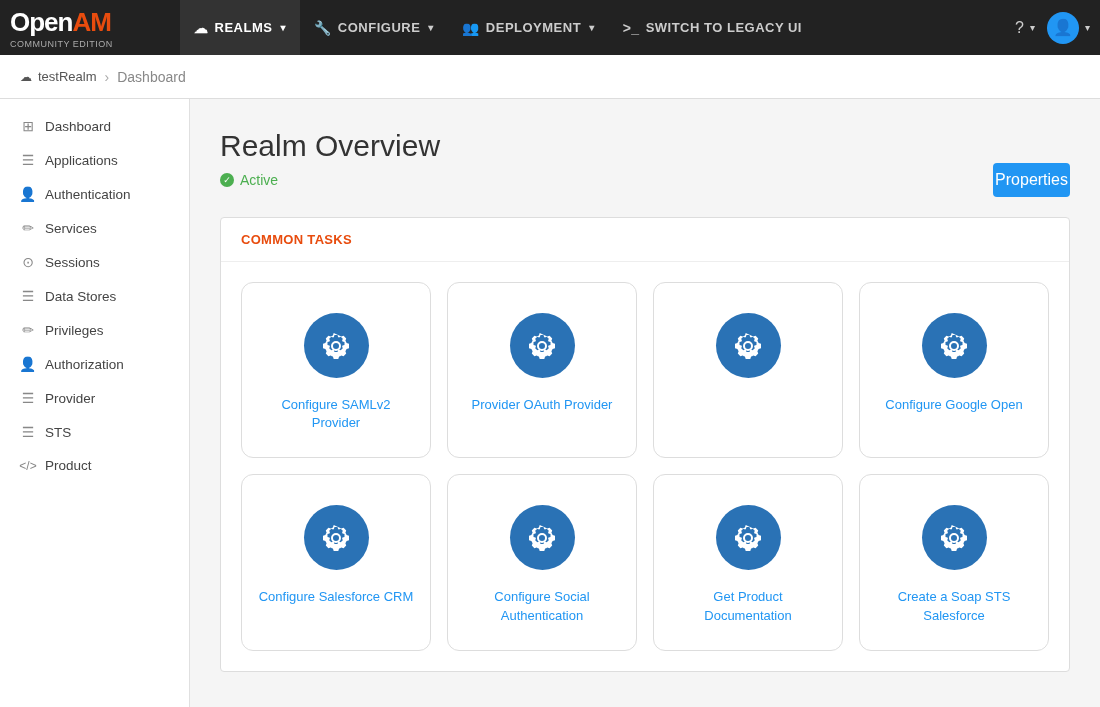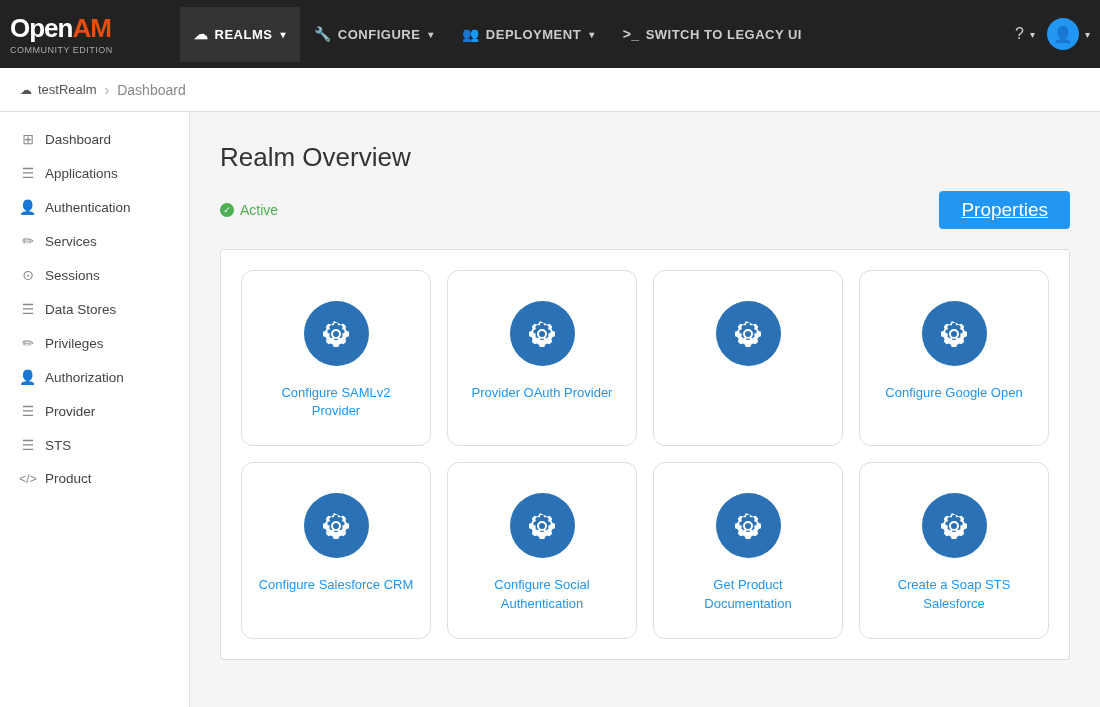--- a/index.html
+++ b/index.html
@@ -1,21 +1,21 @@
 <!DOCTYPE html>
 <html><head>
   <meta charset="utf-8">
   <style>
     * { box-sizing: border-box; margin: 0; padding: 0; }
     body { font-family: 'Helvetica Neue', Arial, sans-serif; font-size: 14px; background: #f5f5f5; color: #333; }
 
     
     .top-nav {
       background: #222;
-      height: 68px;
+      height: 55px;
       display: flex;
       align-items: center;
       padding: 0 10px;
       gap: 0;
     }
     .logo-area {
       display: flex;
       align-items: center;
       margin-right: 10px;
       min-width: 160px;
@@ -124,24 +124,23 @@
     .sidebar-icon { font-size: 14px; color: #888; width: 18px; text-align: center; }
 
     
     .content {
       flex: 1;
       padding: 30px 30px 30px 30px;
       background: #f5f5f5;
       overflow-y: auto;
     }
     .page-title {
-      font-size: 26px;
+      font-size: 30px;
       font-weight: 300;
       color: #333;
-      margin-bottom: 18px;
     }
     .status-row {
       display: flex;
       align-items: center;
       justify-content: space-between;
       margin-bottom: 20px;
     }
     .status-badge {
       display: flex;
       align-items: center;
@@ -154,26 +153,25 @@
       width: 14px; height: 14px;
       border-radius: 50%;
       background: #4caf50;
       display: inline-flex; align-items: center; justify-content: center;
       color: white; font-size: 9px;
     }
     .properties-btn {
       background: #2196f3;
       color: white;
       border: none;
-      padding: 8px 22px;
+      padding: 8px 2px;
       border-radius: 4px;
-      font-size: 19px;
+      font-size: 16px;
       cursor: pointer;
       font-weight: 500;
-      text-decoration: underline;
     }
 
     
     .tasks-card {
       background: white;
       border: 1px solid #ddd;
       border-radius: 4px;
       padding: 0;
       overflow: hidden;
     }
@@ -337,20 +335,21 @@
 
     <div class="status-row">
       <div class="status-badge">
         <div class="status-dot">✓</div>
         <span>Active</span>
       </div>
       <button class="properties-btn">Properties</button>
     </div>
 
     <div class="tasks-card">
+      <div class="tasks-header">Common Tasks</div>
       <div class="tasks-grid">
 
         <a class="task-item">
           <div class="task-circle">
             <svg width="30" height="30" viewBox="0 0 30 30" class="gear-svg">
               <path d="M15 10a5 5 0 1 0 0 10 5 5 0 0 0 0-10zm0 2a3 3 0 1 1 0 6 3 3 0 0 1 0-6z"></path>
               <path d="M12.7 2l-.8 2.4a9 9 0 0 0-2.1 1.2L7.4 4.8 4.8 7.4l.8 2.4a9 9 0 0 0-1.2 2.1L2 12.7v4.6l2.4.8a9 9 0 0 0 1.2 2.1l-.8 2.4 2.6 2.6 2.4-.8a9 9 0 0 0 2.1 1.2l.8 2.4h4.6l.8-2.4a9 9 0 0 0 2.1-1.2l2.4.8 2.6-2.6-.8-2.4a9 9 0 0 0 1.2-2.1L28 17.3v-4.6l-2.4-.8a9 9 0 0 0-1.2-2.1l.8-2.4-2.6-2.6-2.4.8a9 9 0 0 0-2.1-1.2zm.8 2h3l.6 2 .8.4 1.8-.7 2.1 2.1-.7 1.8.4.8 2 .6v3l-2 .6-.4.8.7 1.8-2.1 2.1-1.8-.7-.8.4-.6 2h-3l-.6-2-.8-.4-1.8.7-2.1-2.1.7-1.8-.4-.8-2-.6v-3l2-.6.4-.8-.7-1.8 2.1-2.1 1.8.7.8-.4z"></path>
             </svg>
           </div>
           <span class="task-label">Configure SAMLv2 Provider</span>

